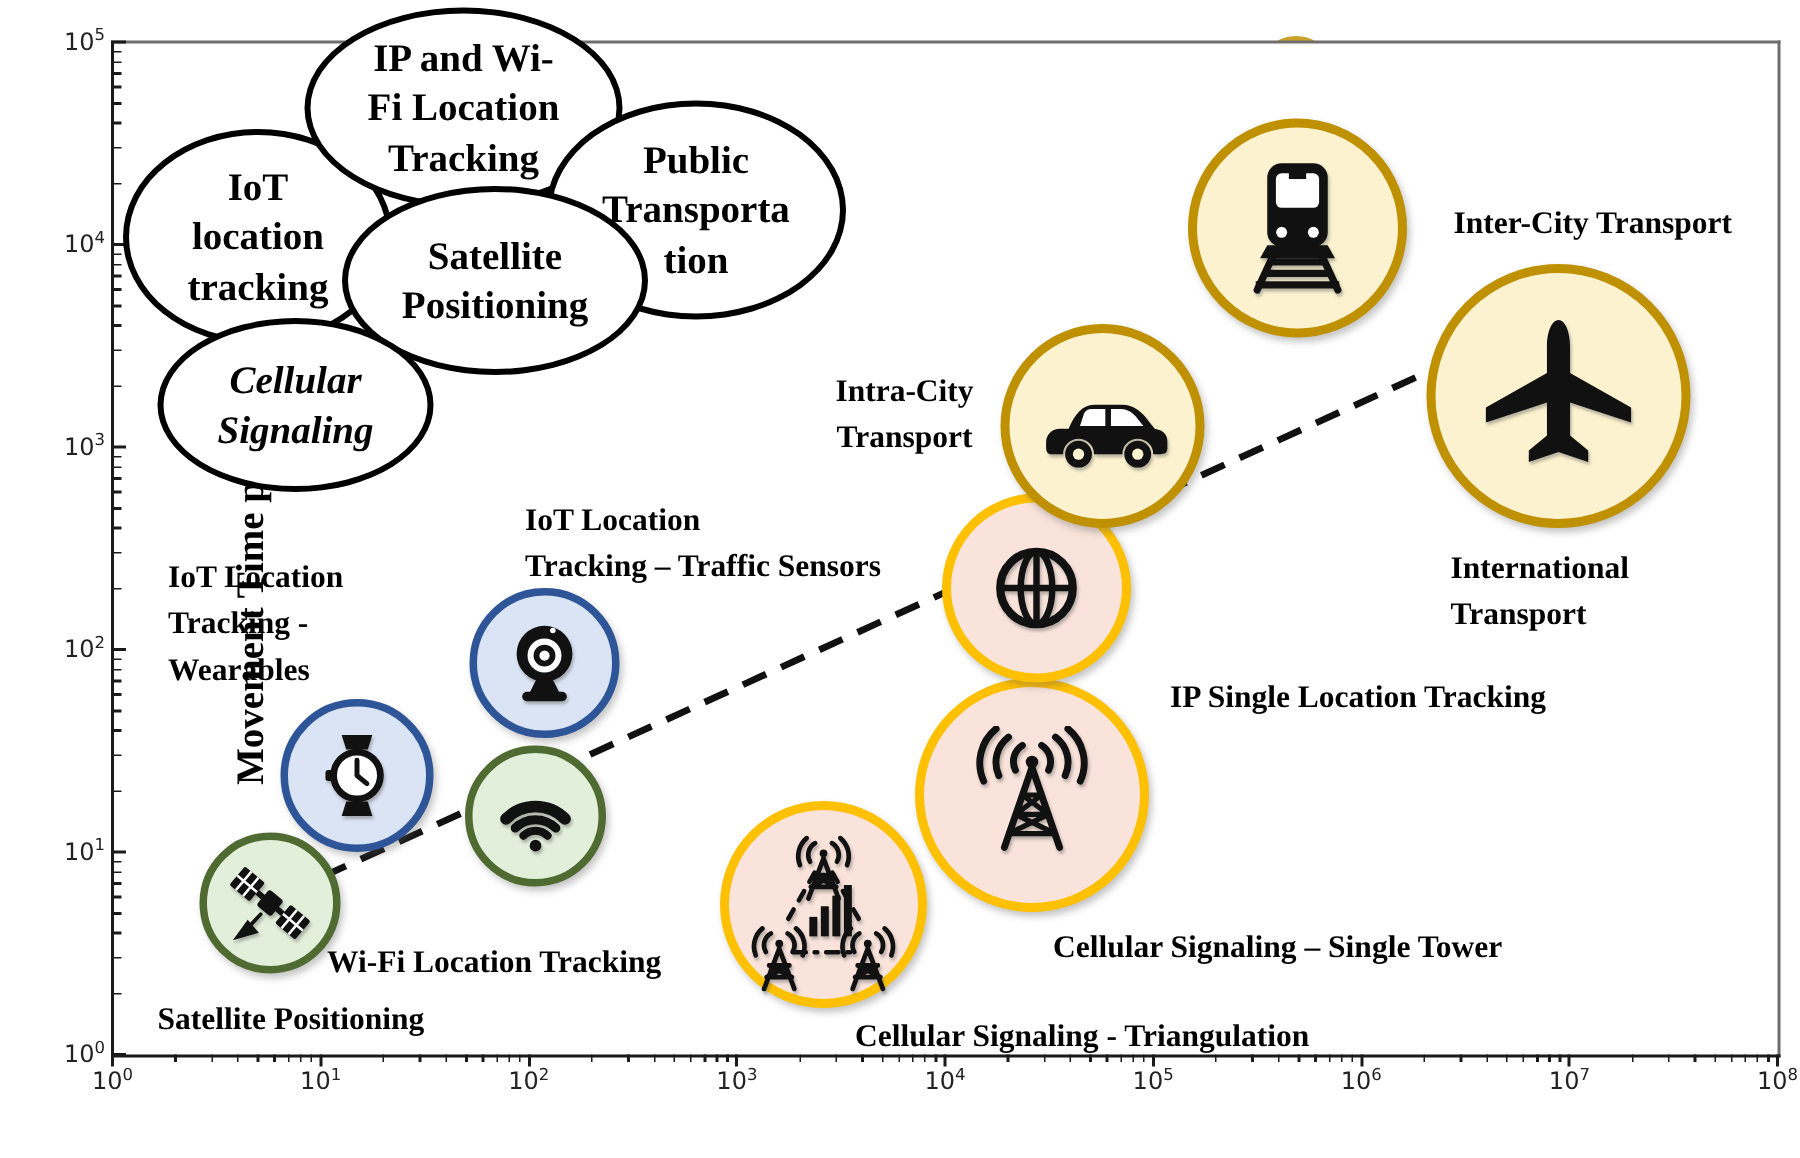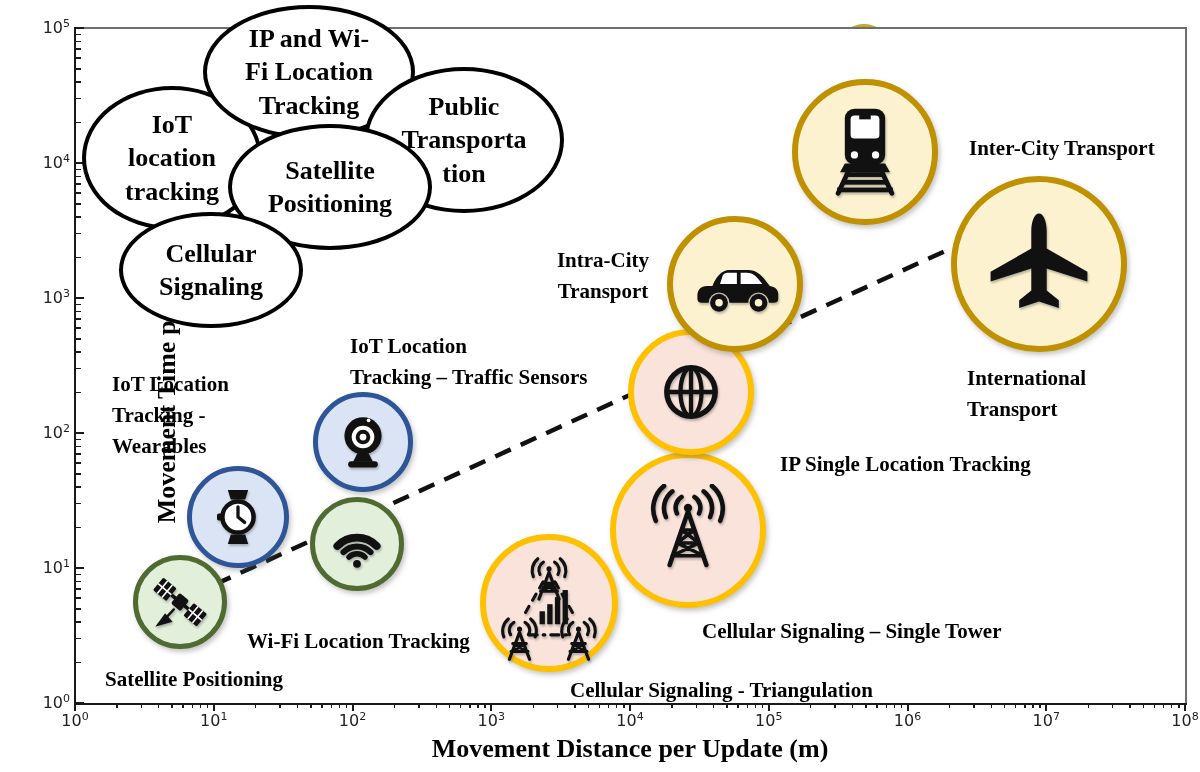--- a/index.html
+++ b/index.html
@@ -307,21 +307,21 @@
           <path fill="#111" d="M50 4 C54 4 57 11 57 20 L57 36 L94 57 L94 66 L57 54 L57 74 L68 83 L68 90 L50 84 L32 90 L32 83 L43 74 L43 54 L6 66 L6 57 L43 36 L43 20 C43 11 46 4 50 4 Z"></path>
         </svg>
       </div>
     </div>
   <div id="layer-labels">
       <div class="pt-label" style="left: 350px; top: 331px;">IoT Location
 Tracking – Traffic Sensors</div>
       <div class="pt-label" style="left: 112px; top: 369px;">IoT Location
 Tracking -
 Wearables</div>
-      <div class="pt-label" style="left: 247px; top: 626px;">Wi-Fi Location Tracking</div>
+      <div class="pt-label" style="left: 218px; top: 626px;">Wi-Fi Location Tracking</div>
       <div class="pt-label" style="left: 105px; top: 664px;">Satellite Positioning</div>
       <div class="pt-label" style="left: 702px; top: 616px; text-align: right;">Cellular Signaling – Single Tower</div>
       <div class="pt-label" style="left: 570px; top: 675px;">Cellular Signaling - Triangulation</div>
       <div class="pt-label" style="left: 780px; top: 449px;">IP Single Location Tracking</div>
       <div class="pt-label center" style="left: 603px; top: 245px;">Intra-City
 Transport</div>
       <div class="pt-label" style="left: 969px; top: 133px;">Inter-City Transport</div>
       <div class="pt-label" style="left: 967px; top: 363px;">International
 Transport</div>
     </div>
@@ -338,21 +338,20 @@
       </div>
       <div class="concept" style="left: 364px; top: 67px; width: 200px; height: 146px;">
         <div class="ctext">Public
 Transporta
 tion</div>
       </div>
       <div class="concept" style="left: 228px; top: 124px; width: 204px; height: 126px;">
         <div class="ctext">Satellite
 Positioning</div>
       </div>
-      <div class="concept" style="left: 119px; top: 212px; width: 184px; height: 116px;">
+      <div class="concept" style="left: 105px; top: 212px; width: 184px; height: 116px; font-style: italic;">
         <div class="ctext">Cellular
 Signaling</div>
       </div>
     </div>
 
-  <div id="xlabel" class="axis-title">Movement Distance per Update (m)</div>
   <div id="ylabel" class="axis-title">Movement Time per Update (s)</div>
 </div>
 
 </body></html>

